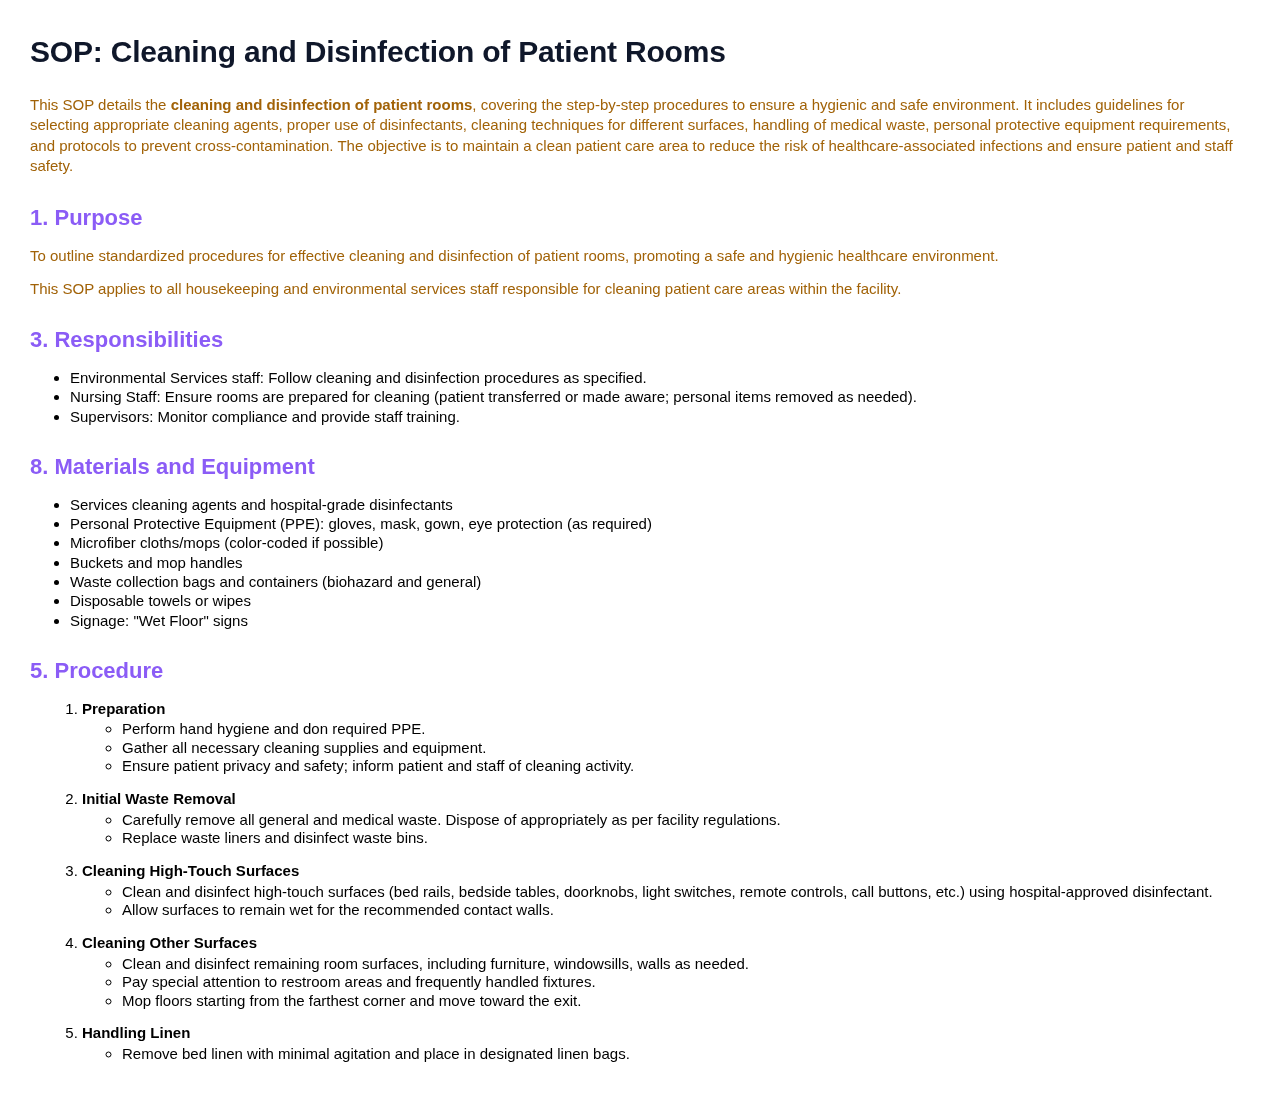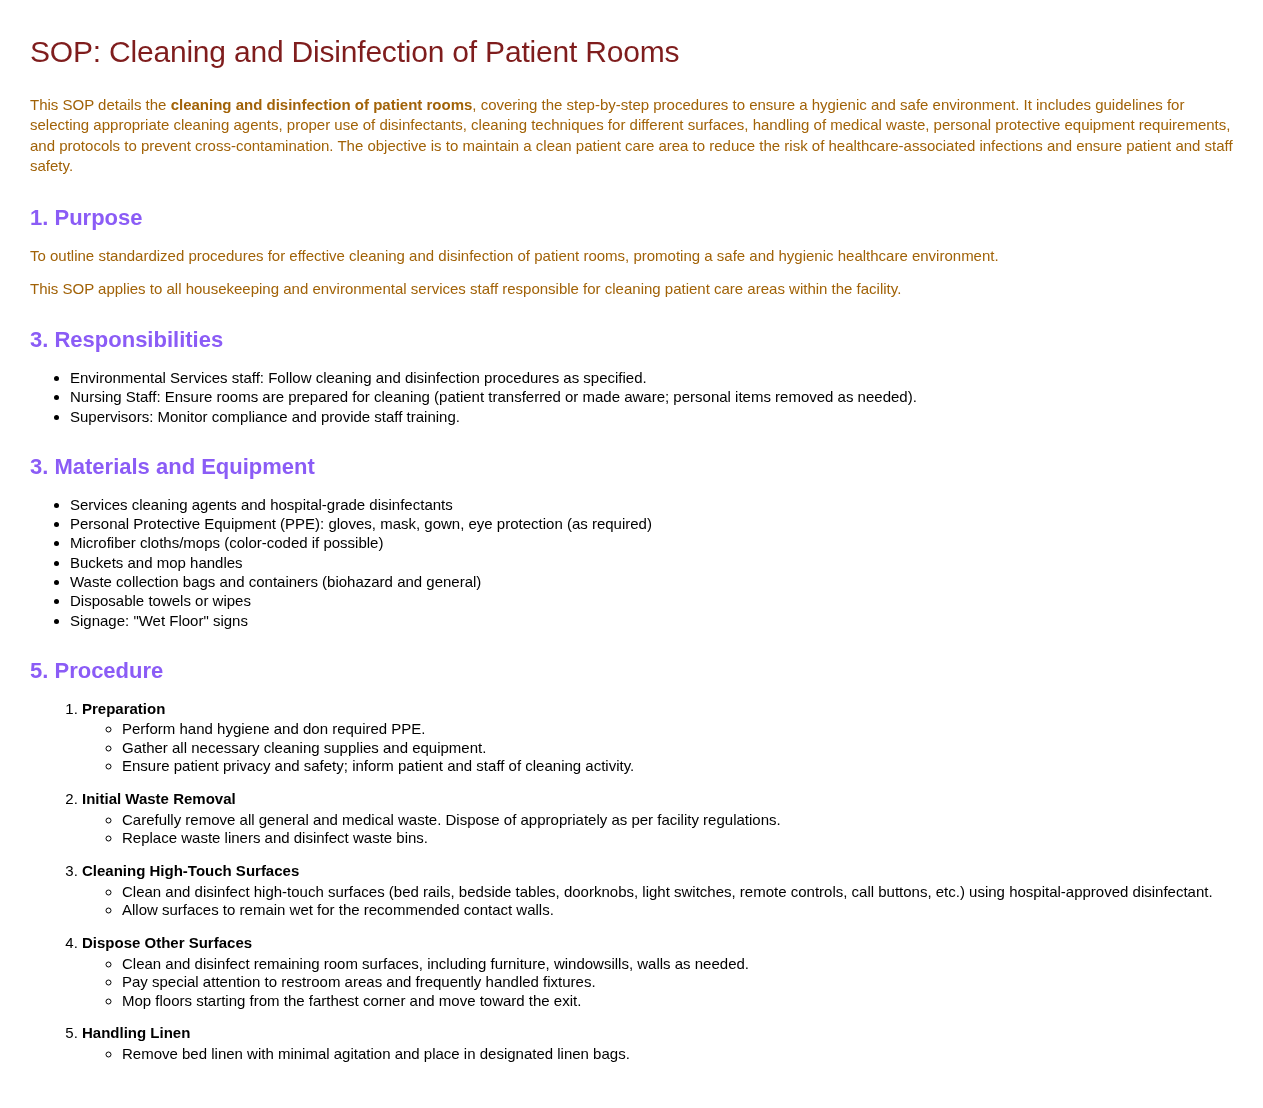--- a/index.html
+++ b/index.html
@@ -14,23 +14,23 @@
     color: #000000;
     font-size: 15px;
     line-height: 1.35;
   }
   .page {
     padding: 24px 30px 20px 30px;
     box-sizing: border-box;
     width: 1263px;
   }
   h1.doc-title {
-    color: #7f1d1d;
+    color: #0f172a;
     font-size: 30px;
-    font-weight: normal;
+    font-weight: bold;
     margin: 8px 0 22px 0;
     letter-spacing: -0.2px;
   }
   h2.section-title {
     color: #8b5cf6;
     font-size: 22px;
     font-weight: bold;
     margin: 26px 0 14px 0;
   }
   p.para {
@@ -94,21 +94,21 @@
 
   <p class="para">This SOP applies to all housekeeping and environmental services staff responsible for cleaning patient care areas within the facility.</p>
 
   <h2 class="section-title">3. Responsibilities</h2>
   <ul class="bullets">
     <li>Environmental Services staff: Follow cleaning and disinfection procedures as specified.</li>
     <li>Nursing Staff: Ensure rooms are prepared for cleaning (patient transferred or made aware; personal items removed as needed).</li>
     <li>Supervisors: Monitor compliance and provide staff training.</li>
   </ul>
 
-  <h2 class="section-title">3. Materials and Equipment</h2>
+  <h2 class="section-title">8. Materials and Equipment</h2>
   <ul class="bullets">
     <li>Services cleaning agents and hospital-grade disinfectants</li>
     <li>Personal Protective Equipment (PPE): gloves, mask, gown, eye protection (as required)</li>
     <li>Microfiber cloths/mops (color-coded if possible)</li>
     <li>Buckets and mop handles</li>
     <li>Waste collection bags and containers (biohazard and general)</li>
     <li>Disposable towels or wipes</li>
     <li>Signage: "Wet Floor" signs</li>
   </ul>
 
@@ -134,21 +134,21 @@
 
     <li>
       <span class="step-title">Cleaning High-Touch Surfaces</span>
       <ul class="substeps">
         <li>Clean and disinfect high-touch surfaces (bed rails, bedside tables, doorknobs, light switches, remote controls, call buttons, etc.) using hospital-approved disinfectant.</li>
         <li>Allow surfaces to remain wet for the recommended contact walls.</li>
       </ul>
     </li>
 
     <li>
-      <span class="step-title">Dispose Other Surfaces</span>
+      <span class="step-title">Cleaning Other Surfaces</span>
       <ul class="substeps">
         <li>Clean and disinfect remaining room surfaces, including furniture, windowsills, walls as needed.</li>
         <li>Pay special attention to restroom areas and frequently handled fixtures.</li>
         <li>Mop floors starting from the farthest corner and move toward the exit.</li>
       </ul>
     </li>
 
     <li>
       <span class="step-title">Handling Linen</span>
       <ul class="substeps">

